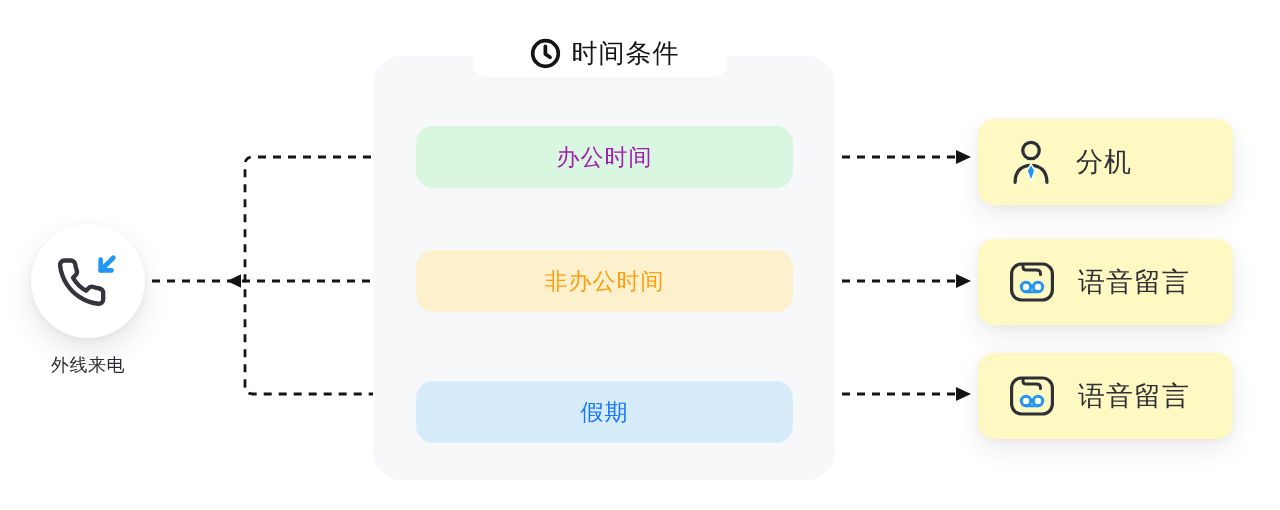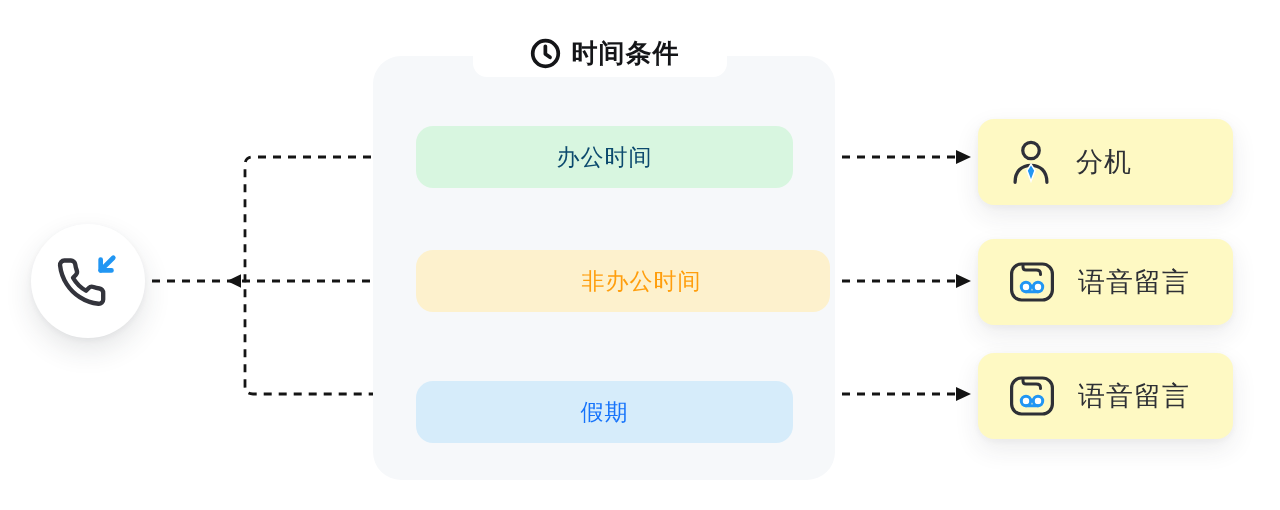--- a/index.html
+++ b/index.html
@@ -31,21 +31,21 @@
     position:absolute;left:373px;top:56px;width:462px;height:424px;
     background:#f6f8fa;border-radius:28px;
   }
   .group-notch{
     position:absolute;left:473px;top:42px;width:254px;height:35px;
     background:#ffffff;border-radius:14px;
   }
   .group-title{
     position:absolute;left:373px;top:34px;width:462px;height:38px;
     display:flex;align-items:center;justify-content:center;gap:10px;
-    font-size:26px;font-weight:bold;color:#141518;letter-spacing:1px;
+    font-size:26px;font-weight:normal;color:#141518;letter-spacing:1px;
   }
 
   
   .pill{
     position:absolute;left:416px;width:377px;height:62px;border-radius:17px;
     display:flex;align-items:center;justify-content:center;
     font-size:23px;letter-spacing:1px;
   }
   .pill-office{top:126px;}
   .pill-nonoffice{top:250px;}
@@ -92,35 +92,36 @@
     <svg width="62" height="62" viewBox="0 0 24 24">
       <g transform="translate(-0.6,2.4) scale(0.84)" fill="none" stroke="#33343c" stroke-width="2" stroke-linecap="round" stroke-linejoin="round">
         <path d="M22 16.92v3a2 2 0 0 1-2.18 2 19.79 19.79 0 0 1-8.63-3.07 19.5 19.5 0 0 1-6-6 19.79 19.79 0 0 1-3.07-8.67A2 2 0 0 1 4.11 2h3a2 2 0 0 1 2 1.72 12.84 12.84 0 0 0 .7 2.81 2 2 0 0 1-.45 2.11L8.09 9.91a16 16 0 0 0 6 6l1.27-1.27a2 2 0 0 1 2.11-.45 12.84 12.84 0 0 0 2.81.7A2 2 0 0 1 22 16.92z"></path>
       </g>
       <g fill="none" stroke="#2196f3" stroke-width="1.8" stroke-linecap="round" stroke-linejoin="round" transform="translate(0.8,-0.4)">
         <path d="M21 3.4 L16.1 8.3"></path>
         <path d="M16.1 4.1 V8.3 H20.3"></path>
       </g>
     </svg>
   </div>
+  <div class="source-label">外线来电</div>
 
   <div class="group-panel"></div>
   <div class="group-notch"></div>
   <div class="group-title">
     <svg width="33" height="33" viewBox="0 0 24 24">
       <g fill="none" stroke="#141518" stroke-width="2.7" stroke-linecap="round" stroke-linejoin="round">
         <circle cx="12" cy="12" r="9.3"></circle>
         <path d="M11.9 6.8 V12.4 L15.3 14.8"></path>
       </g>
     </svg>
     <span>时间条件</span>
   </div>
 
-  <div class="pill pill-office" style="background-color: rgb(216, 246, 224); color: #0c4a6e;">办公时间</div>
-  <div class="pill pill-nonoffice" style="background-color: rgb(253, 241, 205); color: rgb(255, 158, 13); padding-left: 37px;">非办公时间</div>
+  <div class="pill pill-office" style="background-color: rgb(216, 246, 224); color: #a21caf;">办公时间</div>
+  <div class="pill pill-nonoffice" style="background-color: rgb(253, 241, 205); color: rgb(255, 158, 13);">非办公时间</div>
   <div class="pill pill-holiday" style="background-color: rgb(214, 236, 250); color: rgb(22, 115, 250);">假期</div>
 
   <div class="card card-1">
     <span class="icon-box">
       <svg width="46" height="50" viewBox="0 0 24 26">
         <g fill="none" stroke="#2e3038" stroke-width="1.7" stroke-linecap="round">
           <circle cx="12" cy="7" r="4.3"></circle>
           <path d="M3.7 23.6 C3.7 17.6 7.3 14.7 12 14.7 C16.7 14.7 20.3 17.6 20.3 23.6"></path>
         </g>
         <path d="M12 14.1 L14.1 17.5 L12 23 L9.9 17.5 Z" fill="#2196f3" stroke="#ffffff" stroke-width="0.8"></path>

